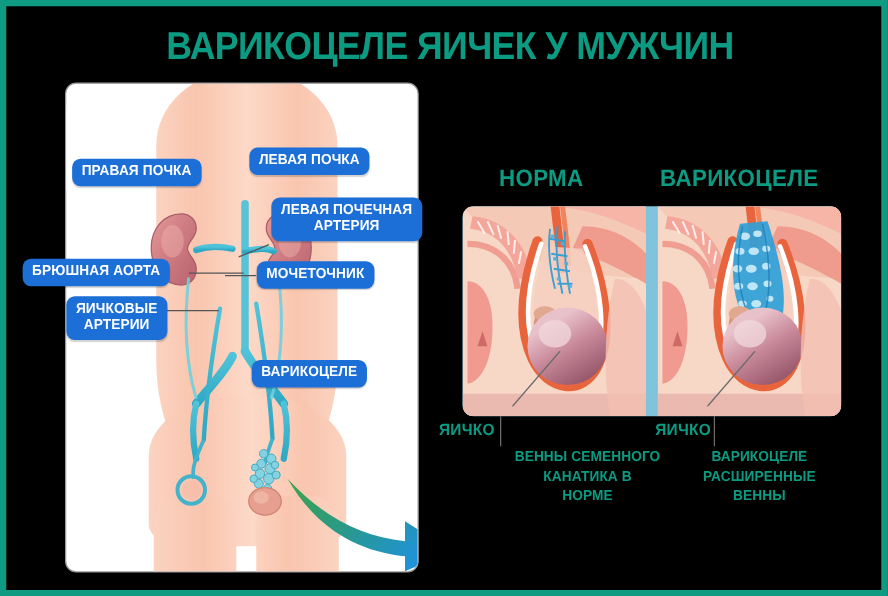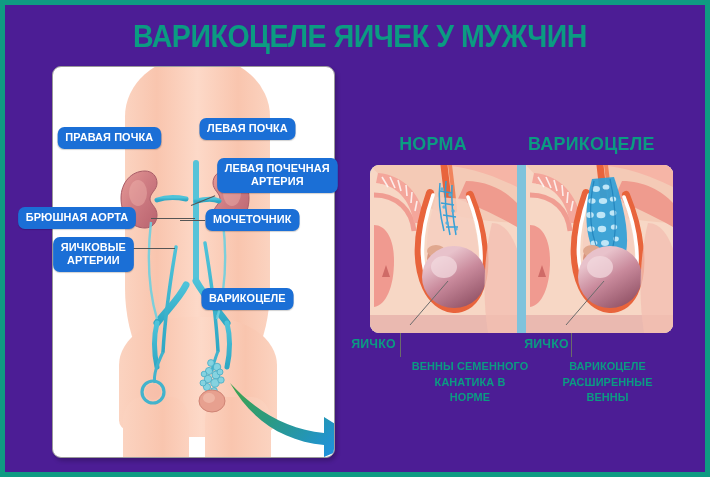--- a/index.html
+++ b/index.html
@@ -5,21 +5,21 @@
   * { margin:0; padding:0; box-sizing:border-box; }
   html,body { width:710px; height:477px; }
   body {
     font-family:"Liberation Sans", sans-serif;
     background:#ffffff;
     overflow:hidden;
   }
   #poster {
     position:relative;
     width:710px; height:477px;
-    background:#4c1d95;
+    background:#000000;
     border:5px solid #0f9b82;
     overflow:hidden;
   }
   
   #title {
     position:absolute; left:0; top:14px; width:710px;
     text-align:center;
     font-size:31px;
     font-weight:bold;
     letter-spacing:-0.5px;

